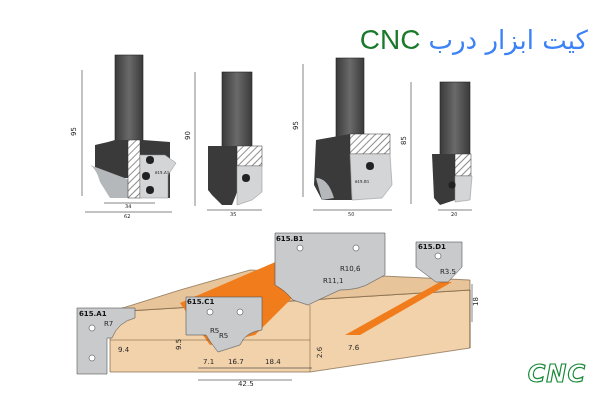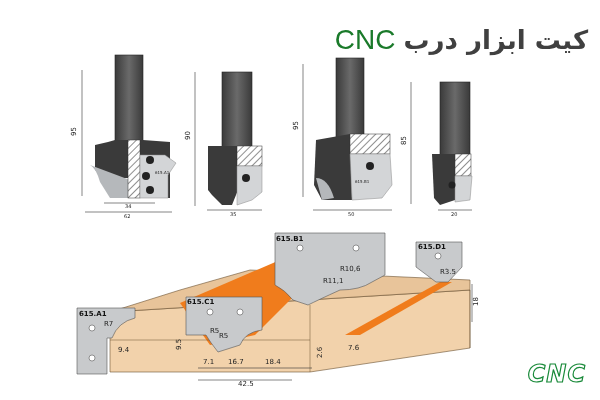--- a/index.html
+++ b/index.html
@@ -1,19 +1,19 @@
 <!DOCTYPE html>
 <html><head>
 <meta charset="utf-8">
 <style>
   html,body{margin:0;padding:0;background:#fff;}
   body{width:600px;height:400px;position:relative;overflow:hidden;font-family:"DejaVu Sans",sans-serif;}
   .title{position:absolute;right:12px;top:24px;display:flex;align-items:center;gap:8px;direction:ltr;}
   .title .cnc{font-family:"Liberation Sans",sans-serif;font-size:28px;color:#1a7a2a;}
-  .title .fa{font-family:"DejaVu Sans",sans-serif;font-weight:bold;font-size:26px;color:#404040;direction:rtl;}
+  .title .fa{font-family:"DejaVu Sans",sans-serif;font-weight:normal;font-size:26px;color:#3b82f6;direction:rtl;}
   svg{position:absolute;left:0;top:0;}
   .lbl{font-family:"DejaVu Sans",sans-serif;font-size:7px;fill:#222;}
   .lblb{font-family:"DejaVu Sans",sans-serif;font-size:7px;font-weight:bold;fill:#111;}
   .dim{stroke:#333;stroke-width:0.6;fill:none;}
   .logo{position:absolute;right:14px;bottom:12px;font-family:"DejaVu Sans",sans-serif;font-weight:bold;font-style:italic;font-size:24px;color:#fff;-webkit-text-stroke:1.2px #1a8a3a;letter-spacing:1px;}
 </style>
 </head>
 <body>
 
 <div class="title">

